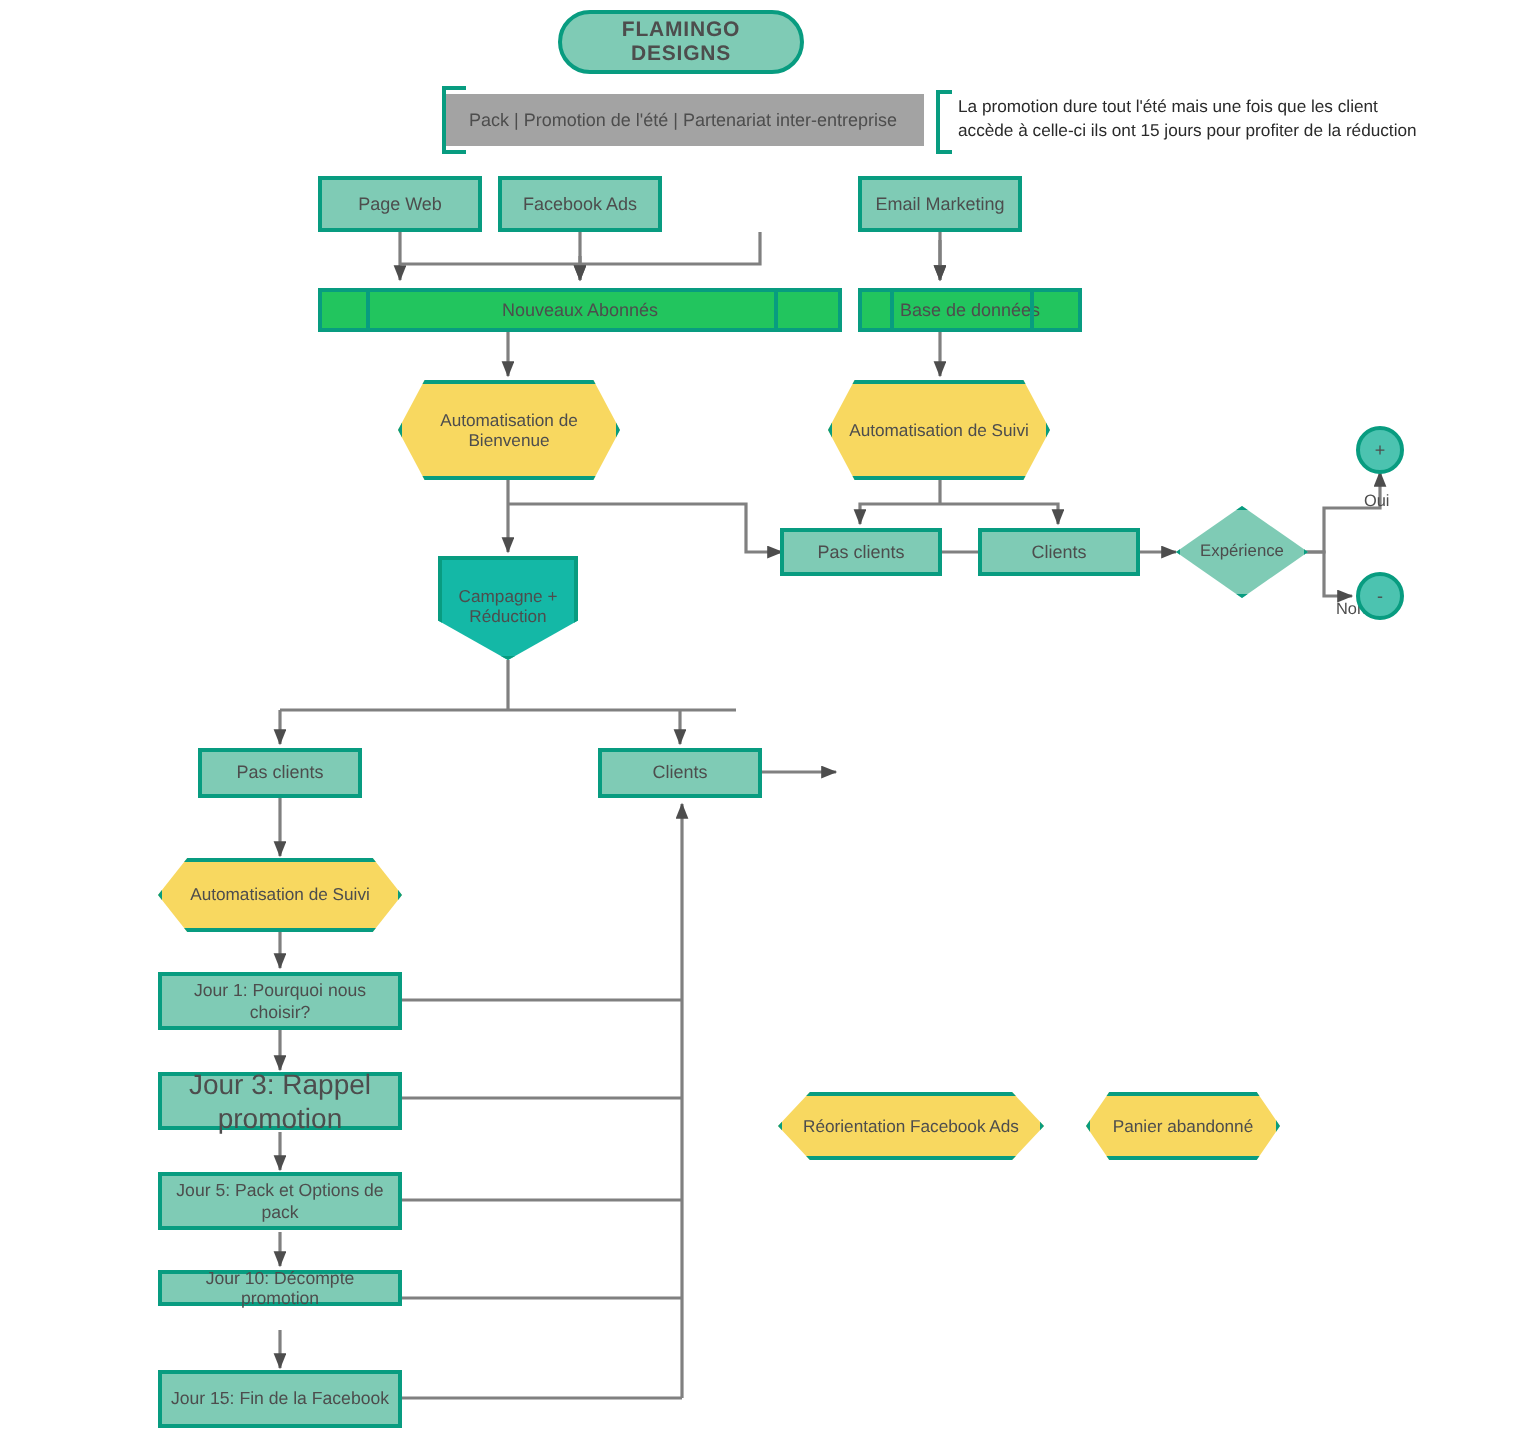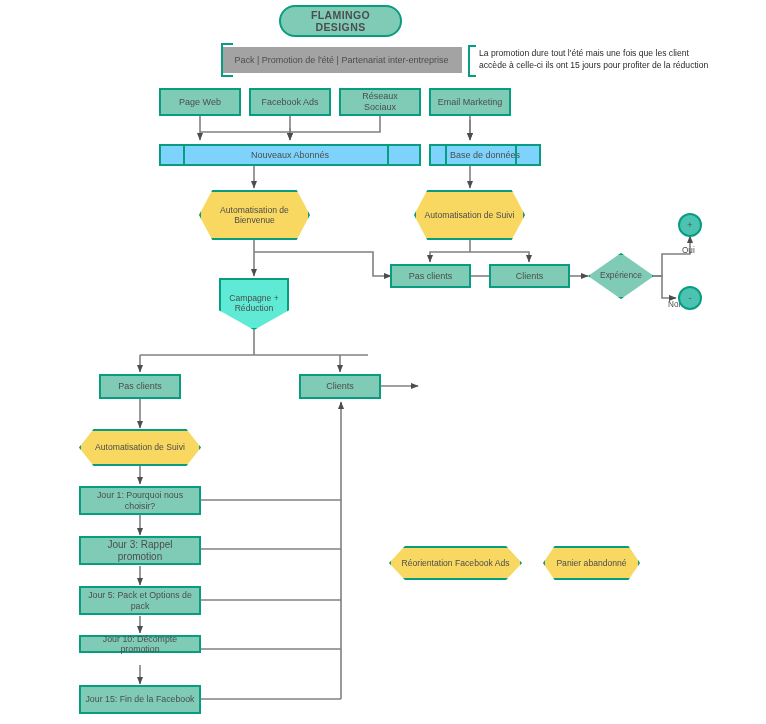--- a/index.html
+++ b/index.html
@@ -18,36 +18,36 @@
 
   
   .pill{background:#7fcbb5;border:2px solid #089c80;border-radius:24px;letter-spacing:.4px;font-weight:bold;}
 
   
   .banner{background:#a3a3a3;}
   .banner-cap{position:absolute;background:transparent;border:2px solid #089c80;
               border-right:none;box-sizing:border-box;}
 
   
-  .segbox{background:#7dd3fc;border:2px solid #089c80;}
+  .segbox{background:#22c55e;border:2px solid #089c80;}
   .segbox .divider{position:absolute;top:0;bottom:0;width:0;border-left:2px solid #089c80;}
 
   
   .hex{background:#f8d860;border:2px solid #089c80;
        clip-path:polygon(12% 0,88% 0,100% 50%,88% 100%,12% 100%,0 50%);}
   .hexwrap{position:absolute;}
   .hexwrap .hexinner{position:absolute;inset:0;display:flex;align-items:center;
         justify-content:center;text-align:center;line-height:1.18;}
 
   
   .diamond{background:#7fcbb5;border:2px solid #089c80;
            clip-path:polygon(50% 0,100% 50%,50% 100%,0 50%);}
 
   
-  .shield{background:#5eead4;border:2px solid #089c80;
+  .shield{background:#14b8a6;border:2px solid #089c80;
           clip-path:polygon(0 0,100% 0,100% 62%,50% 100%,0 62%);}
 
   
   .circle{background:#4cc3b0;border:2px solid #089c80;border-radius:50%;}
 
   .lbl{position:absolute;color:#4d4d4d;white-space:nowrap;margin-left:24px;}
   .note{position:absolute;color:#2a2a2a;line-height:1.35;white-space:pre-line;}
   .bracket{position:absolute;border:2px solid #089c80;border-right:none;
            box-sizing:border-box;}
 </style>
@@ -128,23 +128,20 @@
   <div class="bracket" style="left:468px;top:45px;width:8px;height:32px;"></div>
   <div class="note" style="left:479px;top:48px;width:280px;font-size:8.6px;">La promotion dure tout l'été mais une fois que les client
 accède à celle-ci ils ont 15 jours pour profiter de la réduction</div>
 
   <div class="node rect" style="left:159px;top:88px;width:82px;height:28px;font-size:9px;">
     <span>Page Web</span>
   </div>
   <div class="node rect" style="left:249px;top:88px;width:82px;height:28px;font-size:9px;">
     <span>Facebook Ads</span>
   </div>
-  <div class="node rect" style="left:339px;top:88px;width:82px;height:28px;font-size:9px;">
-    <span>Réseaux Sociaux</span>
-  </div>
   <div class="node rect" style="left:429px;top:88px;width:82px;height:28px;font-size:9px;">
     <span>Email Marketing</span>
   </div>
 
   <div class="node segbox" style="left:159px;top:144px;width:262px;height:22px;font-size:9px;">
     <span class="divider" style="left:22px;"></span>
     <span class="divider" style="right:22px;"></span>
     <span>Nouveaux Abonnés</span>
   </div>
   <div class="node segbox" style="left:429px;top:144px;width:112px;height:22px;font-size:9px;">
@@ -202,21 +199,21 @@
   <div class="hexwrap" style="left:79px;top:429px;width:122px;height:37px;">
     <div class="hex" style="position:absolute;inset:0;"></div>
     <div class="hexinner" style="font-size:8.6px;">
       <span>Automatisation de Suivi</span>
     </div>
   </div>
 
   <div class="node rect" style="left:79px;top:486px;width:122px;height:29px;font-size:8.8px;">
     <span>Jour 1: Pourquoi nous choisir?</span>
   </div>
-  <div class="node rect" style="left:79px;top:536px;width:122px;height:29px;font-size:10px;">
+  <div class="node rect" style="left:79px;top:536px;width:122px;height:29px;font-size:14px;">
     <span>Jour 3: Rappel promotion</span>
   </div>
   <div class="node rect" style="left:79px;top:586px;width:122px;height:29px;font-size:8.8px;">
     <span>Jour 5: Pack et Options de pack</span>
   </div>
   <div class="node rect" style="left:79px;top:635px;width:122px;height:18px;font-size:8.8px;">
     <span>Jour 10: Décompte promotion</span>
   </div>
   <div class="node rect" style="left:79px;top:685px;width:122px;height:29px;font-size:8.8px;">
     <span>Jour 15: Fin de la Facebook</span>

